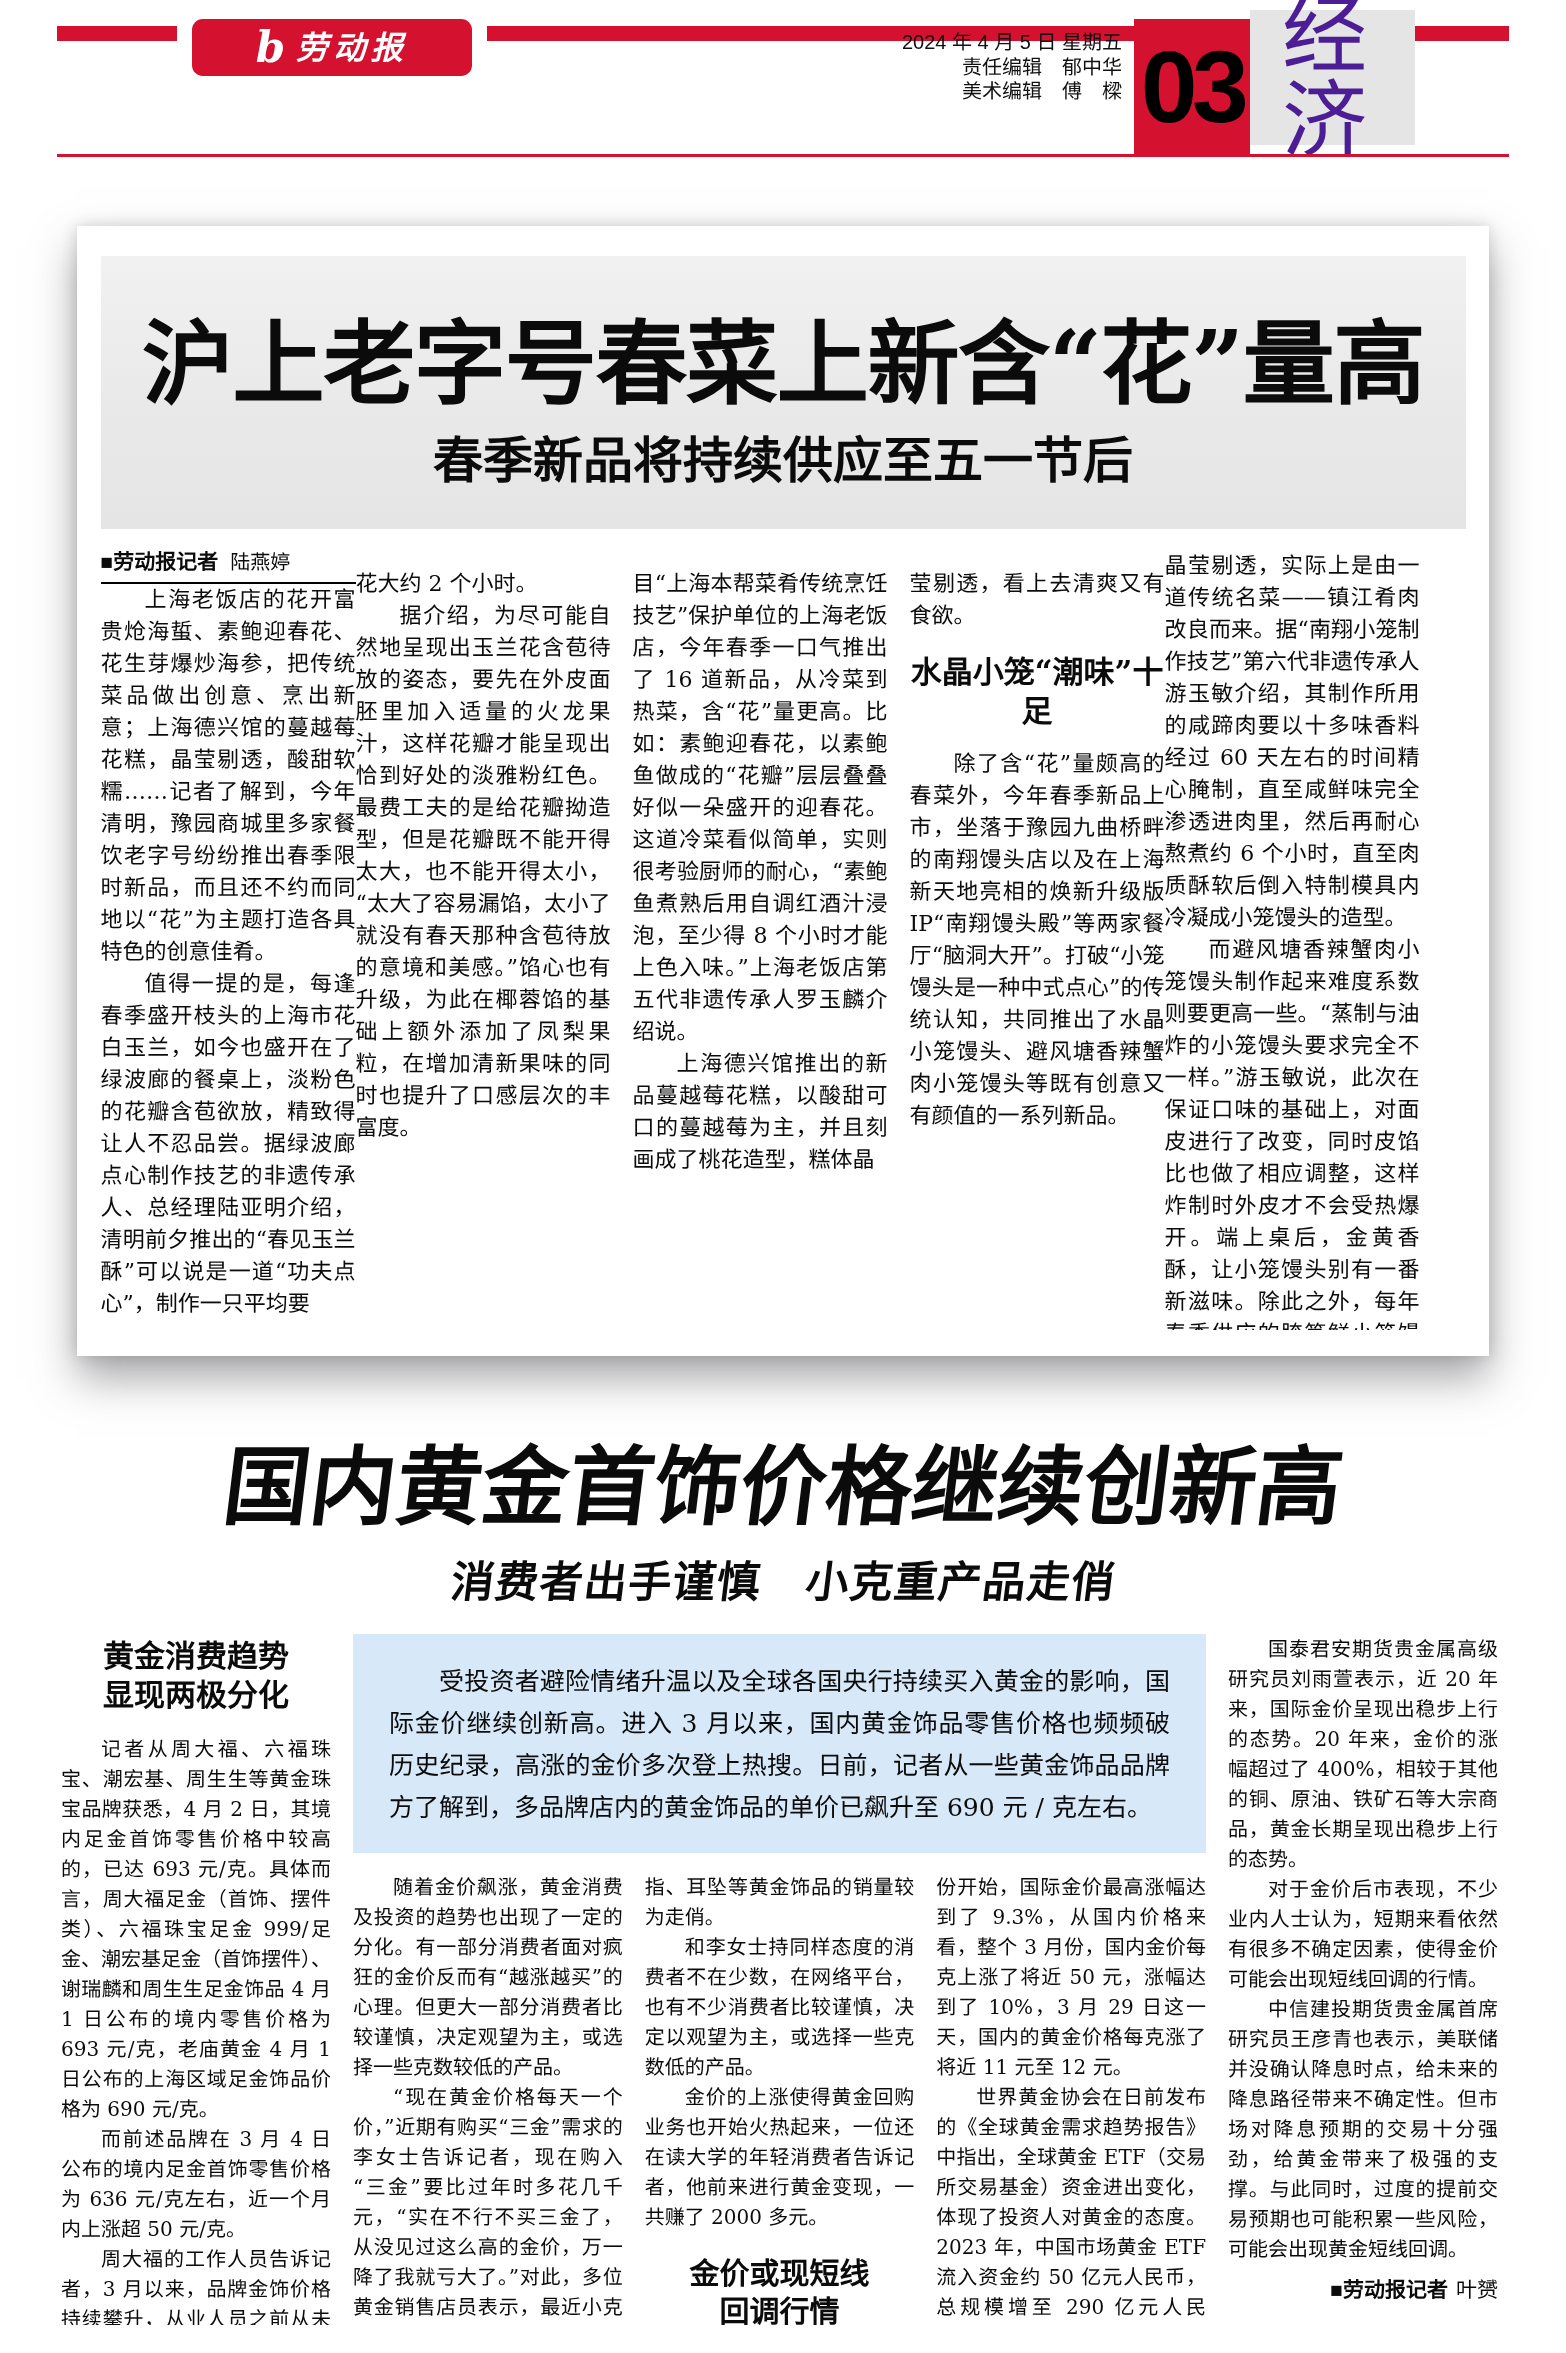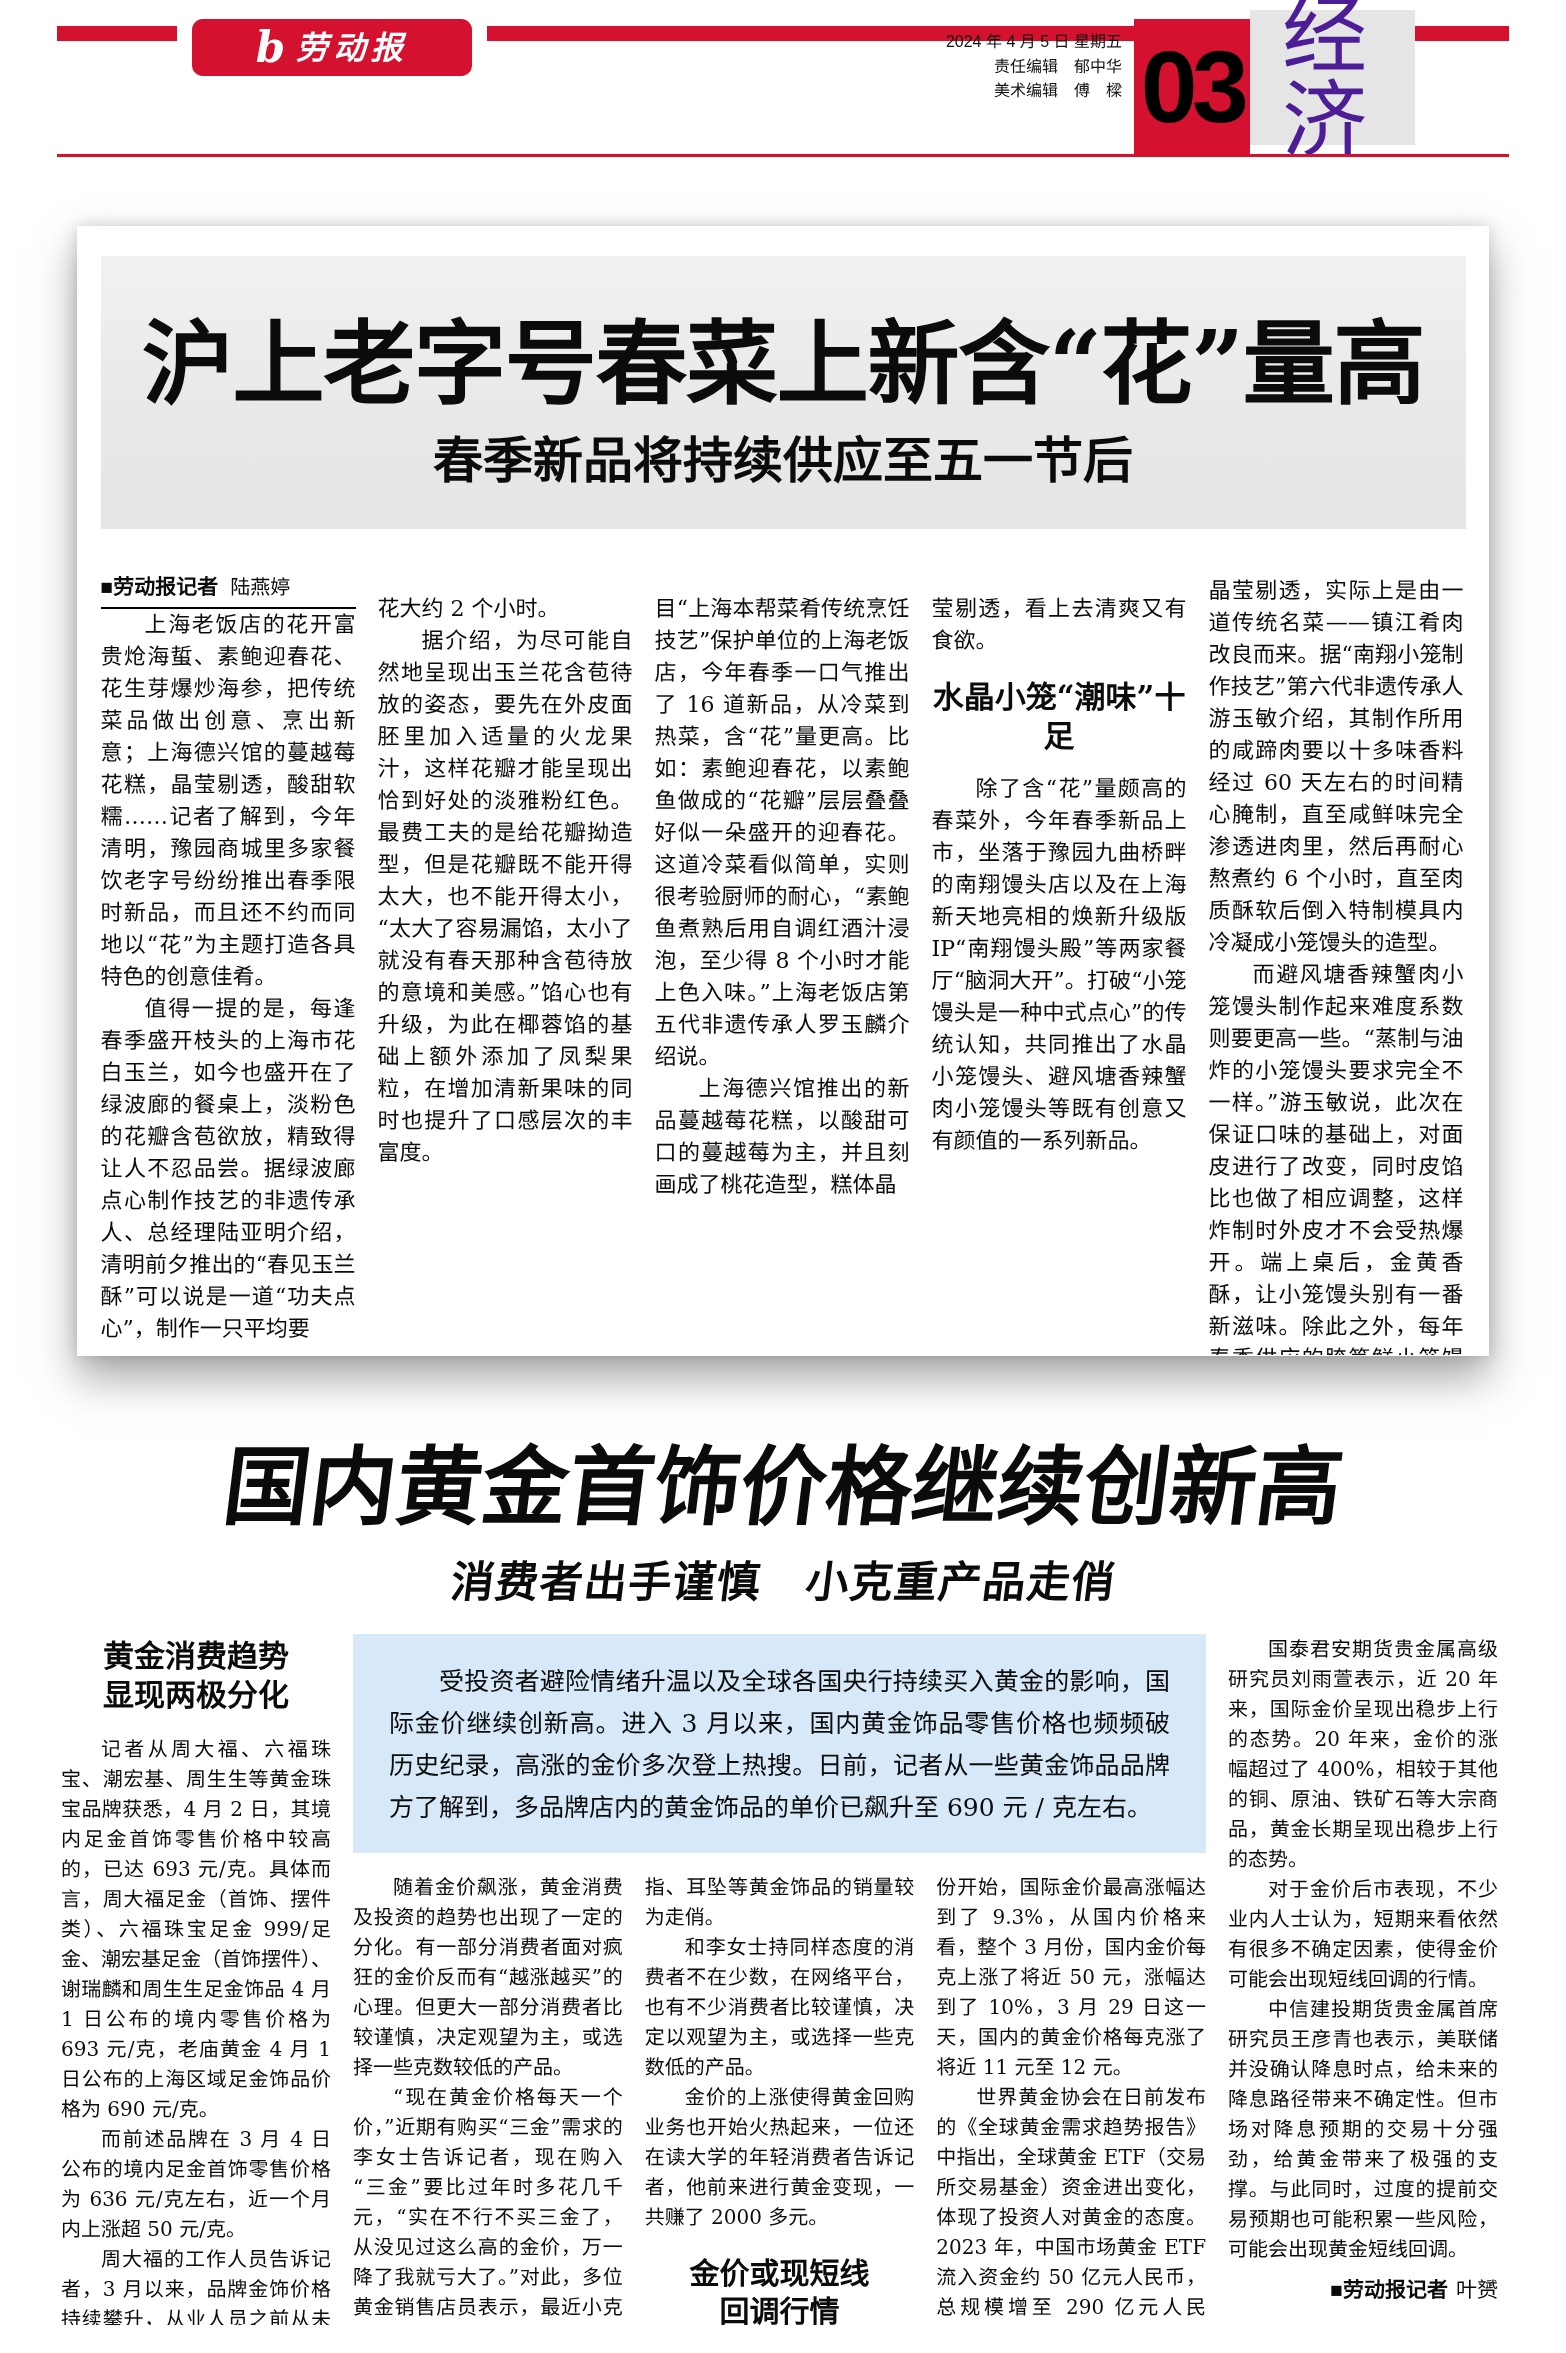--- a/index.html
+++ b/index.html
@@ -10,38 +10,38 @@
 
   
   .bar{ position:absolute; top:25.6px; height:15px; background:var(--red); }
   .bar-left{ left:57px; width:120px; }
   .bar-right{ left:487px; width:1022px; }
   .logo{ position:absolute; left:192px; top:19px; width:280px; height:57px; background:var(--red);
          border-radius:10.8px; color:#fff; display:flex; align-items:center; justify-content:center; gap:10.8px; }
   .logo-b{ font:italic 900 42px/1 "DejaVu Serif",serif; }
   .logo-text{ font:italic 700 32px/1 "DejaVu Serif",serif; letter-spacing:5.4px; }
   .pubinfo{ position:absolute; top:30px; right:445px; text-align:right;
-            font-family:"Liberation Sans","DejaVu Sans",sans-serif; font-size:16px; line-height:24px; color:#111; }
+            font-family:"Liberation Sans","DejaVu Sans",sans-serif; font-size:20px; line-height:24px; color:#111; }
   .pubinfo .pub-date{ margin-bottom:1.3px; }
   .pagenum{ position:absolute; left:1134px; top:19px; width:116px; height:135px; background:var(--red);
             color:#000000; display:flex; align-items:center; justify-content:center;
             font:700 102px/1 "Liberation Sans","DejaVu Sans",sans-serif; letter-spacing:-5.4px; }
   .section-label{ position:absolute; left:1250px; top:10px; width:165px; height:135px; background:#e6e5e6;
             color:#4c1d95; display:flex; align-items:center; justify-content:center;
             font:400 85px/1 "Liberation Sans","DejaVu Sans",sans-serif; transform-origin:center;padding-left:32px; }
   .red-rule{ position:absolute; left:57px; top:154px; width:1452px; height:3.4px; background:var(--red); }
 
   
   .a1{ position:absolute; left:77px; top:226px; width:1412px; height:1130px; background:#fff;
        box-shadow:0 21.6px 40px rgba(80,80,86,.50), 0 0 15px rgba(0,0,0,.16); }
   .a1-titlebox{ position:absolute; left:23.6px; top:30px; width:1365px; height:273px; text-align:center;
        background:linear-gradient(180deg,#f2f1f2 0%,#eae9ea 55%,#e6e5e6 100%); }
   .a1-title{ margin:56px 0 0; font:900 92px/1.15 "DejaVu Serif","Liberation Serif",serif; letter-spacing:-1.3px; }
   .a1-subtitle{ margin:15px 0 0; font:700 50px/1.1 "DejaVu Serif","Liberation Serif",serif; }
-  .a1-body{ position:absolute; left:23.6px; top:349px; width:1365px; height:780px; display:flex; gap:22px; }
+  .a1-body{ position:absolute; left:23.6px; top:324px; width:1365px; height:780px; display:flex; }
   .ncol{ width:255px; overflow:hidden; font-size:22px; line-height:32px; text-align:justify; }
   .mid{ width:809px; overflow:hidden; }
   .midcols{ display:flex; gap:22px; margin-top:17.5px; }
   .intro{ font-weight:700; font-size:25px; line-height:42px; text-indent:2em; margin:2.7px 5.4px 0; text-align:justify; }
   p{ margin:0; }
   p.indent{ text-indent:2em; }
   .byline{ font-family:"Liberation Sans","DejaVu Sans",sans-serif; font-size:21px; line-height:1.1;
            border-bottom:2px solid #000; padding-bottom:9.4px; text-align:left; }
   .byline-b{ font-weight:700; }
   .byline-n{ font-family:"DejaVu Serif",serif; font-weight:400; margin-left:12px; font-size:20px; }

